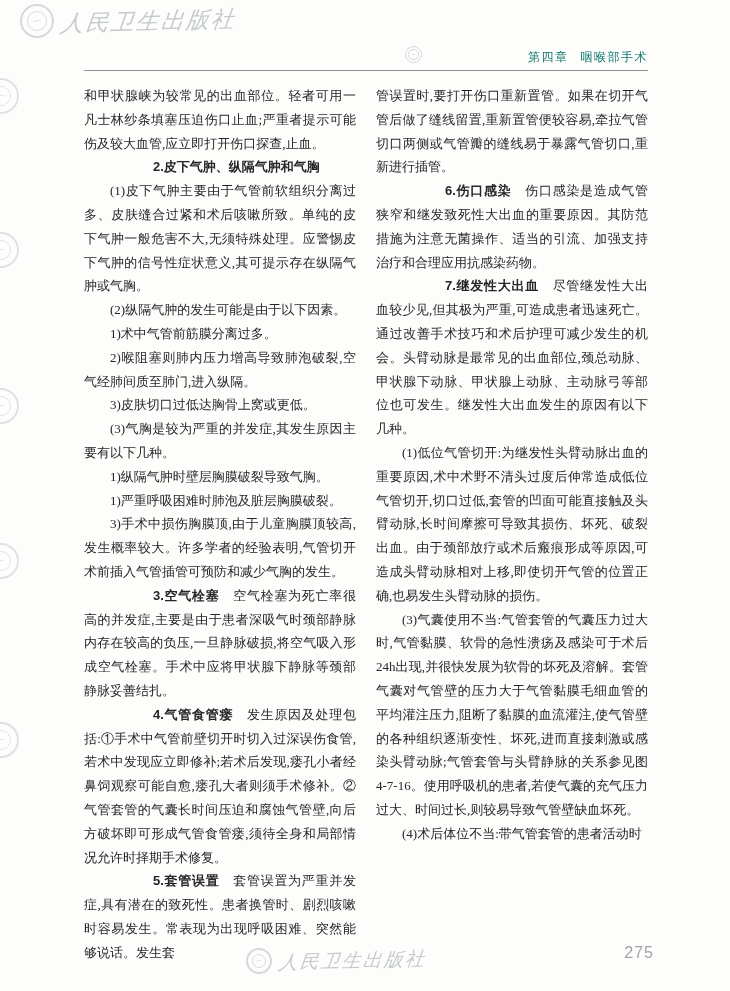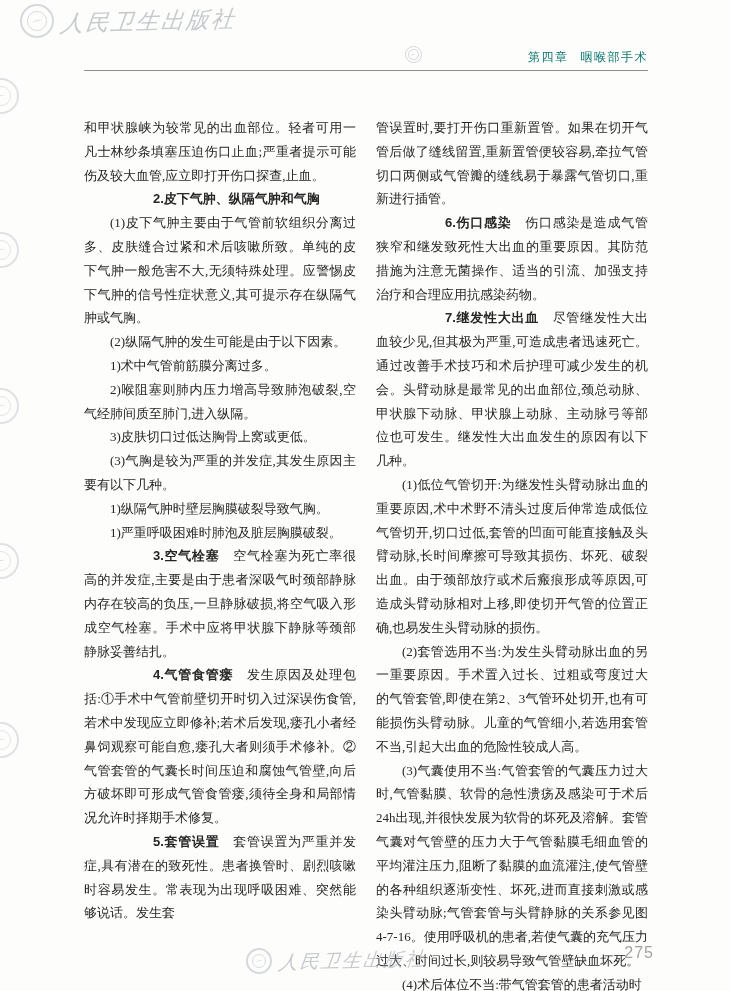--- a/index.html
+++ b/index.html
@@ -27,21 +27,21 @@
   .columns{
     position:absolute;top:84px;left:84px;width:564px;
     display:flex;gap:20px;
   }
   .column{
     width:272px;
     font-size:13px;line-height:23.8px;
     text-align:justify;text-justify:inter-ideograph;
   }
   p.para{margin:0;text-indent:2em;}
-  p.para.no-indent{text-indent:0;margin-top:32px;}
+  p.para.no-indent{text-indent:0;}
   .lead{
     font-family:"Liberation Sans","DejaVu Sans",sans-serif;
     font-weight:700;
     margin-left:43px;
   }
 
   
   .page-num{
     position:absolute;top:944px;right:76px;
     font-family:"Liberation Sans","DejaVu Sans",sans-serif;
@@ -135,30 +135,30 @@
         <p class="para no-indent">和甲状腺峡为较常见的出血部位。轻者可用一凡士林纱条填塞压迫伤口止血;严重者提示可能伤及较大血管,应立即打开伤口探查,止血。</p>
         <p class="para"><span class="lead">2.皮下气肿、纵隔气肿和气胸</span></p>
         <p class="para">(1)皮下气肿主要由于气管前软组织分离过多、皮肤缝合过紧和术后咳嗽所致。单纯的皮下气肿一般危害不大,无须特殊处理。应警惕皮下气肿的信号性症状意义,其可提示存在纵隔气肿或气胸。</p>
         <p class="para">(2)纵隔气肿的发生可能是由于以下因素。</p>
         <p class="para">1)术中气管前筋膜分离过多。</p>
         <p class="para">2)喉阻塞则肺内压力增高导致肺泡破裂,空气经肺间质至肺门,进入纵隔。</p>
         <p class="para">3)皮肤切口过低达胸骨上窝或更低。</p>
         <p class="para">(3)气胸是较为严重的并发症,其发生原因主要有以下几种。</p>
         <p class="para">1)纵隔气肿时壁层胸膜破裂导致气胸。</p>
         <p class="para">1)严重呼吸困难时肺泡及脏层胸膜破裂。</p>
+        <p class="para">3)手术中损伤胸膜顶,由于儿童胸膜顶较高,发生概率较大。许多学者的经验表明,气管切开术前插入气管插管可预防和减少气胸的发生。</p>
         <p class="para"><span class="lead">3.空气栓塞</span>　空气栓塞为死亡率很高的并发症,主要是由于患者深吸气时颈部静脉内存在较高的负压,一旦静脉破损,将空气吸入形成空气栓塞。手术中应将甲状腺下静脉等颈部静脉妥善结扎。</p>
         <p class="para"><span class="lead">4.气管食管瘘</span>　发生原因及处理包括:①手术中气管前壁切开时切入过深误伤食管,若术中发现应立即修补;若术后发现,瘘孔小者经鼻饲观察可能自愈,瘘孔大者则须手术修补。②气管套管的气囊长时间压迫和腐蚀气管壁,向后方破坏即可形成气管食管瘘,须待全身和局部情况允许时择期手术修复。</p>
         <p class="para"><span class="lead">5.套管误置</span>　套管误置为严重并发症,具有潜在的致死性。患者换管时、剧烈咳嗽时容易发生。常表现为出现呼吸困难、突然能够说话。发生套</p>
       </div>
     <div class="column">
         <p class="para no-indent">管误置时,要打开伤口重新置管。如果在切开气管后做了缝线留置,重新置管便较容易,牵拉气管切口两侧或气管瓣的缝线易于暴露气管切口,重新进行插管。</p>
         <p class="para"><span class="lead">6.伤口感染</span>　伤口感染是造成气管狭窄和继发致死性大出血的重要原因。其防范措施为注意无菌操作、适当的引流、加强支持治疗和合理应用抗感染药物。</p>
         <p class="para"><span class="lead">7.继发性大出血</span>　尽管继发性大出血较少见,但其极为严重,可造成患者迅速死亡。通过改善手术技巧和术后护理可减少发生的机会。头臂动脉是最常见的出血部位,颈总动脉、甲状腺下动脉、甲状腺上动脉、主动脉弓等部位也可发生。继发性大出血发生的原因有以下几种。</p>
         <p class="para">(1)低位气管切开:为继发性头臂动脉出血的重要原因,术中术野不清头过度后伸常造成低位气管切开,切口过低,套管的凹面可能直接触及头臂动脉,长时间摩擦可导致其损伤、坏死、破裂出血。由于颈部放疗或术后瘢痕形成等原因,可造成头臂动脉相对上移,即使切开气管的位置正确,也易发生头臂动脉的损伤。</p>
-        <p class="para">(2)套管选用不当:为发生头臂动脉出血的另一重要原因。手术置入过长、过粗或弯度过大的气管套管,即使在第2、3气管环处切开,也有可能损伤头臂动脉。儿童的气管细小,若选用套管不当,引起大出血的危险性较成人高。</p>
         <p class="para">(3)气囊使用不当:气管套管的气囊压力过大时,气管黏膜、软骨的急性溃疡及感染可于术后24h出现,并很快发展为软骨的坏死及溶解。套管气囊对气管壁的压力大于气管黏膜毛细血管的平均灌注压力,阻断了黏膜的血流灌注,使气管壁的各种组织逐渐变性、坏死,进而直接刺激或感染头臂动脉;气管套管与头臂静脉的关系参见图4-7-16。使用呼吸机的患者,若使气囊的充气压力过大、时间过长,则较易导致气管壁缺血坏死。</p>
         <p class="para">(4)术后体位不当:带气管套管的患者活动时</p>
       </div>
   </div>
 
   <div class="stamp stamp-bottom">
     <span class="logo logo-md">
         <span class="logo-inner"></span>
       </span>
     <span class="stamp-text">人民卫生出版社</span>

